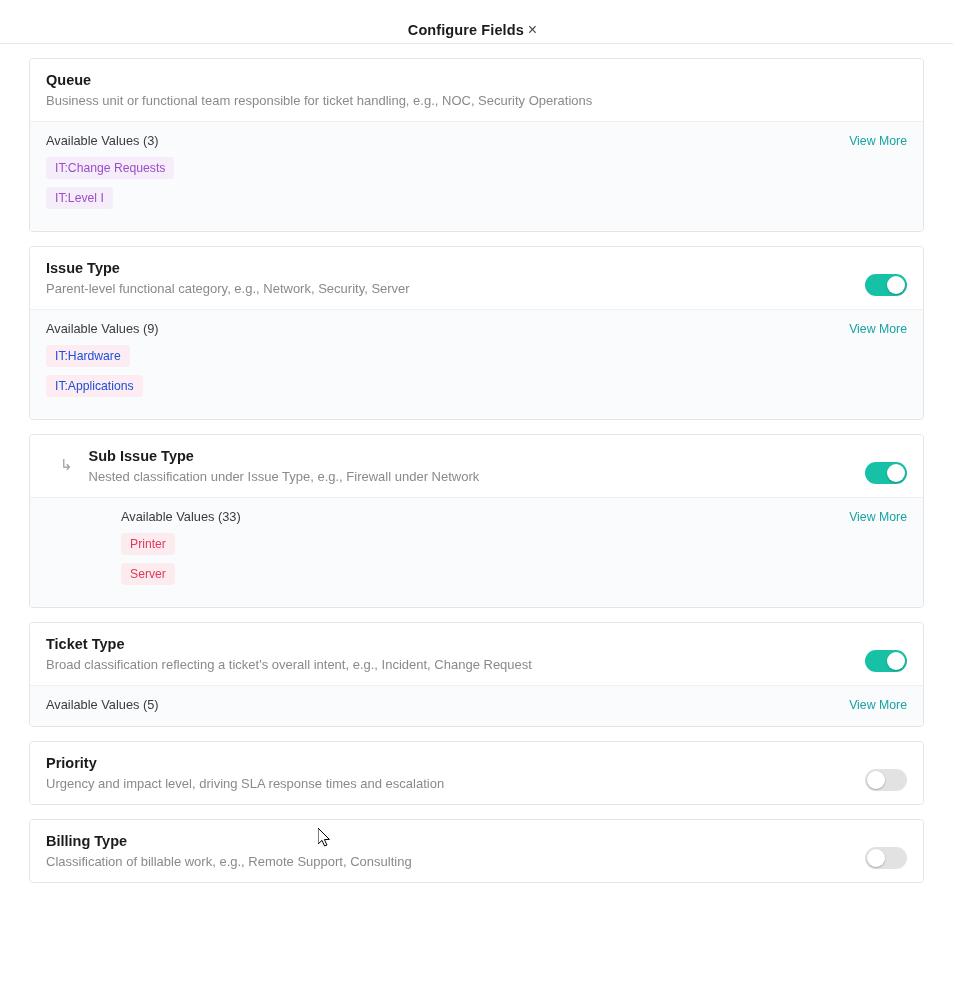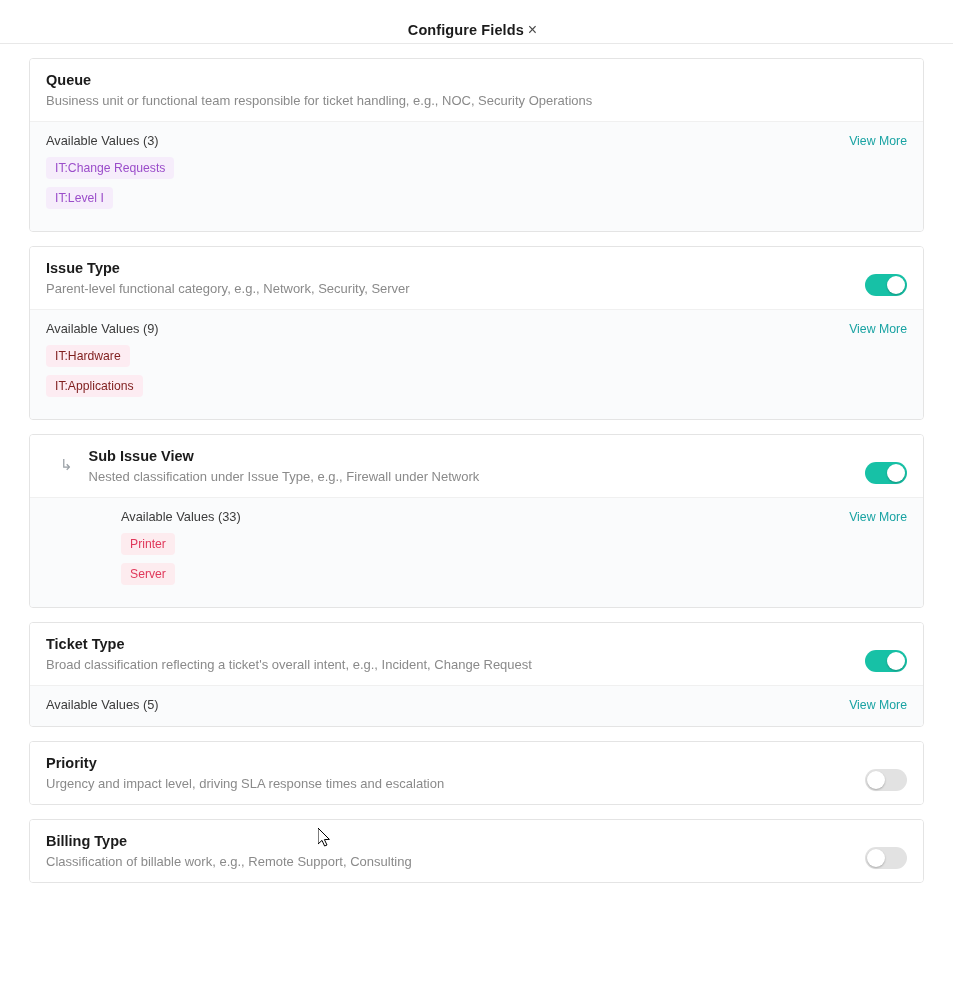--- a/index.html
+++ b/index.html
@@ -112,21 +112,21 @@
   .chips { margin-top: 9px; }
   .chip {
     display: inline-block;
     font-size: 12.2px;
     padding: 4px 9px;
     border-radius: 4px;
     margin-bottom: 8px;
   }
   .chip-row { display: block; }
   .chip.purple { background: #f6edfb; color: #9b4dca; }
-  .chip.pink   { background: #fdecf2; color: #7f1d1d; }
+  .chip.pink   { background: #fdecf2; color: #1d4ed8; }
   .chip.rose   { background: #fdecef; color: #e0395b; }
   .chip.cyan   { background: #e3f7fa; color: #1593a8; }
   .cursor {
     position: absolute;
     left: 318px; top: 828px;
     width: 14px; height: 20px;
     pointer-events: none;
   }
 </style>
 </head>
@@ -179,21 +179,21 @@
           <div class="chip-row"><span class="chip pink">IT:Hardware</span></div>
           <div class="chip-row"><span class="chip pink">IT:Applications</span></div>
         </div>
       </div>
     </div>
     <div class="field-card">
       <div class="field-top nested">
         <div class="field-left">
           <span class="nest-arrow">↳</span>
           <div>
-            <div class="field-name">Sub Issue View</div>
+            <div class="field-name">Sub Issue Type</div>
             <div class="field-desc">Nested classification under Issue Type, e.g., Firewall under Network</div>
           </div>
         </div>
         <div class="toggle on">
           <div class="knob"></div>
         </div>
       </div>
       <div class="values-section nested">
         <div class="values-head">
           <span class="values-label">Available Values (33)</span>

